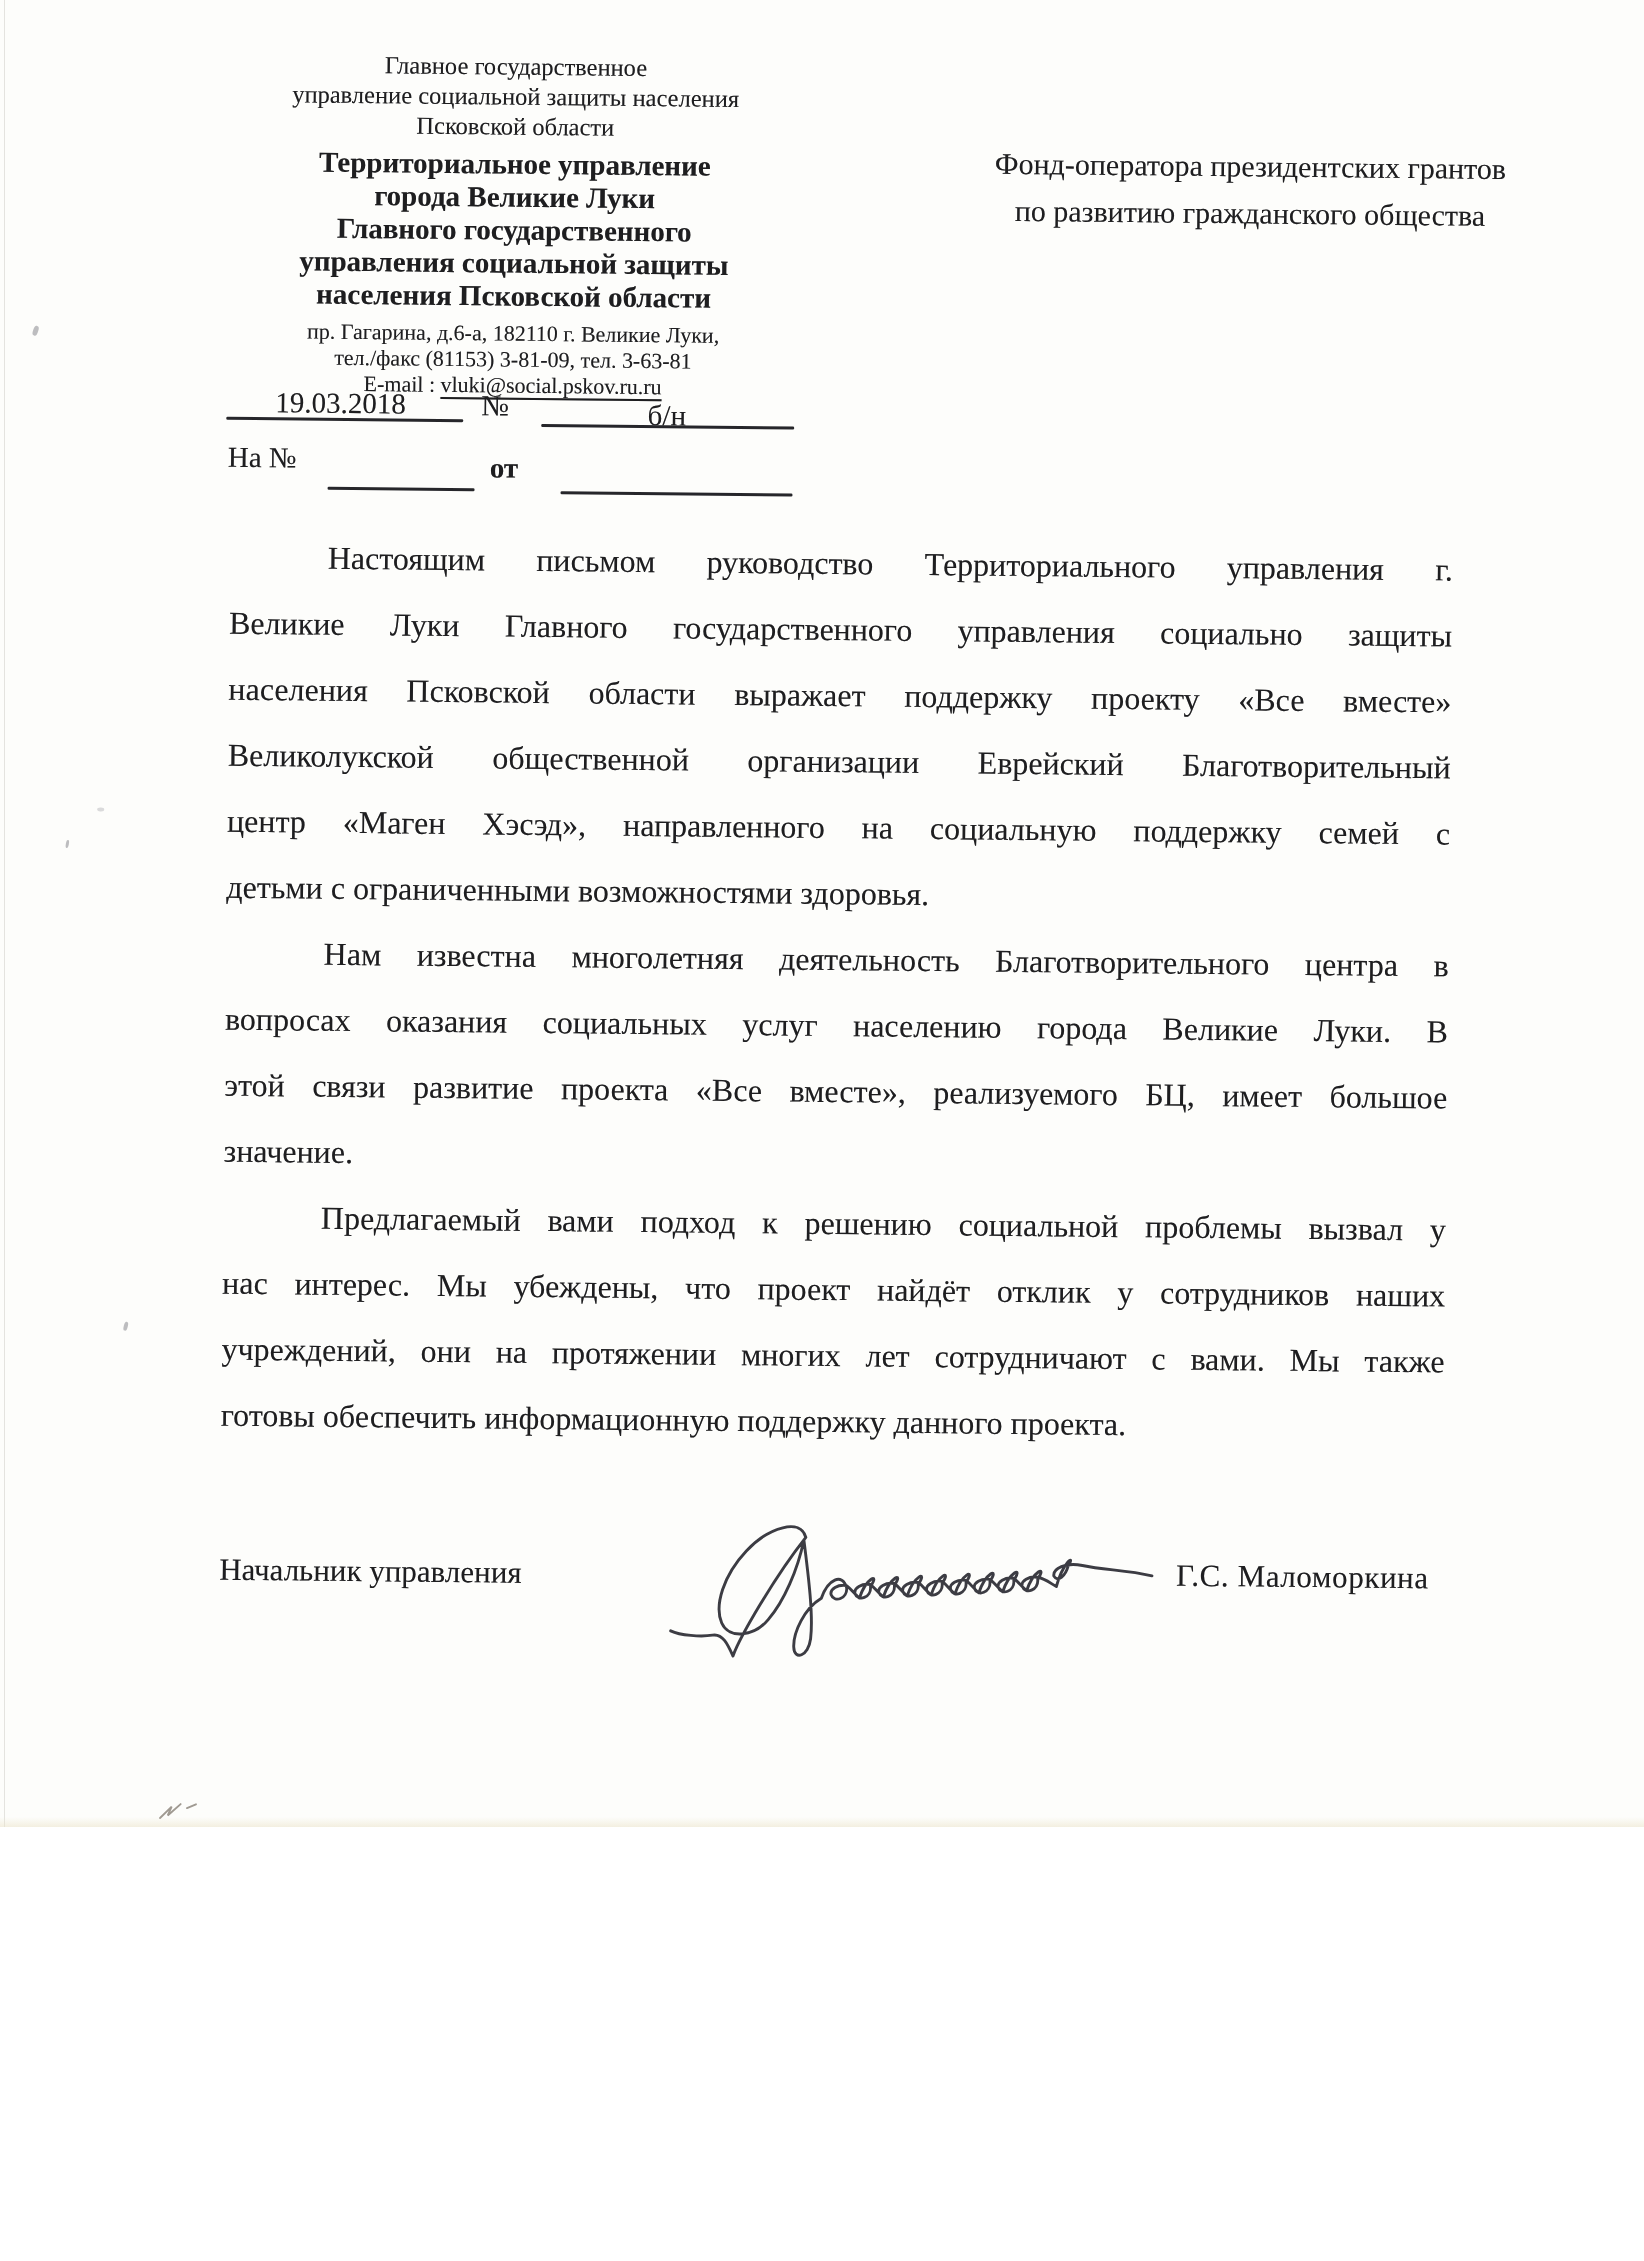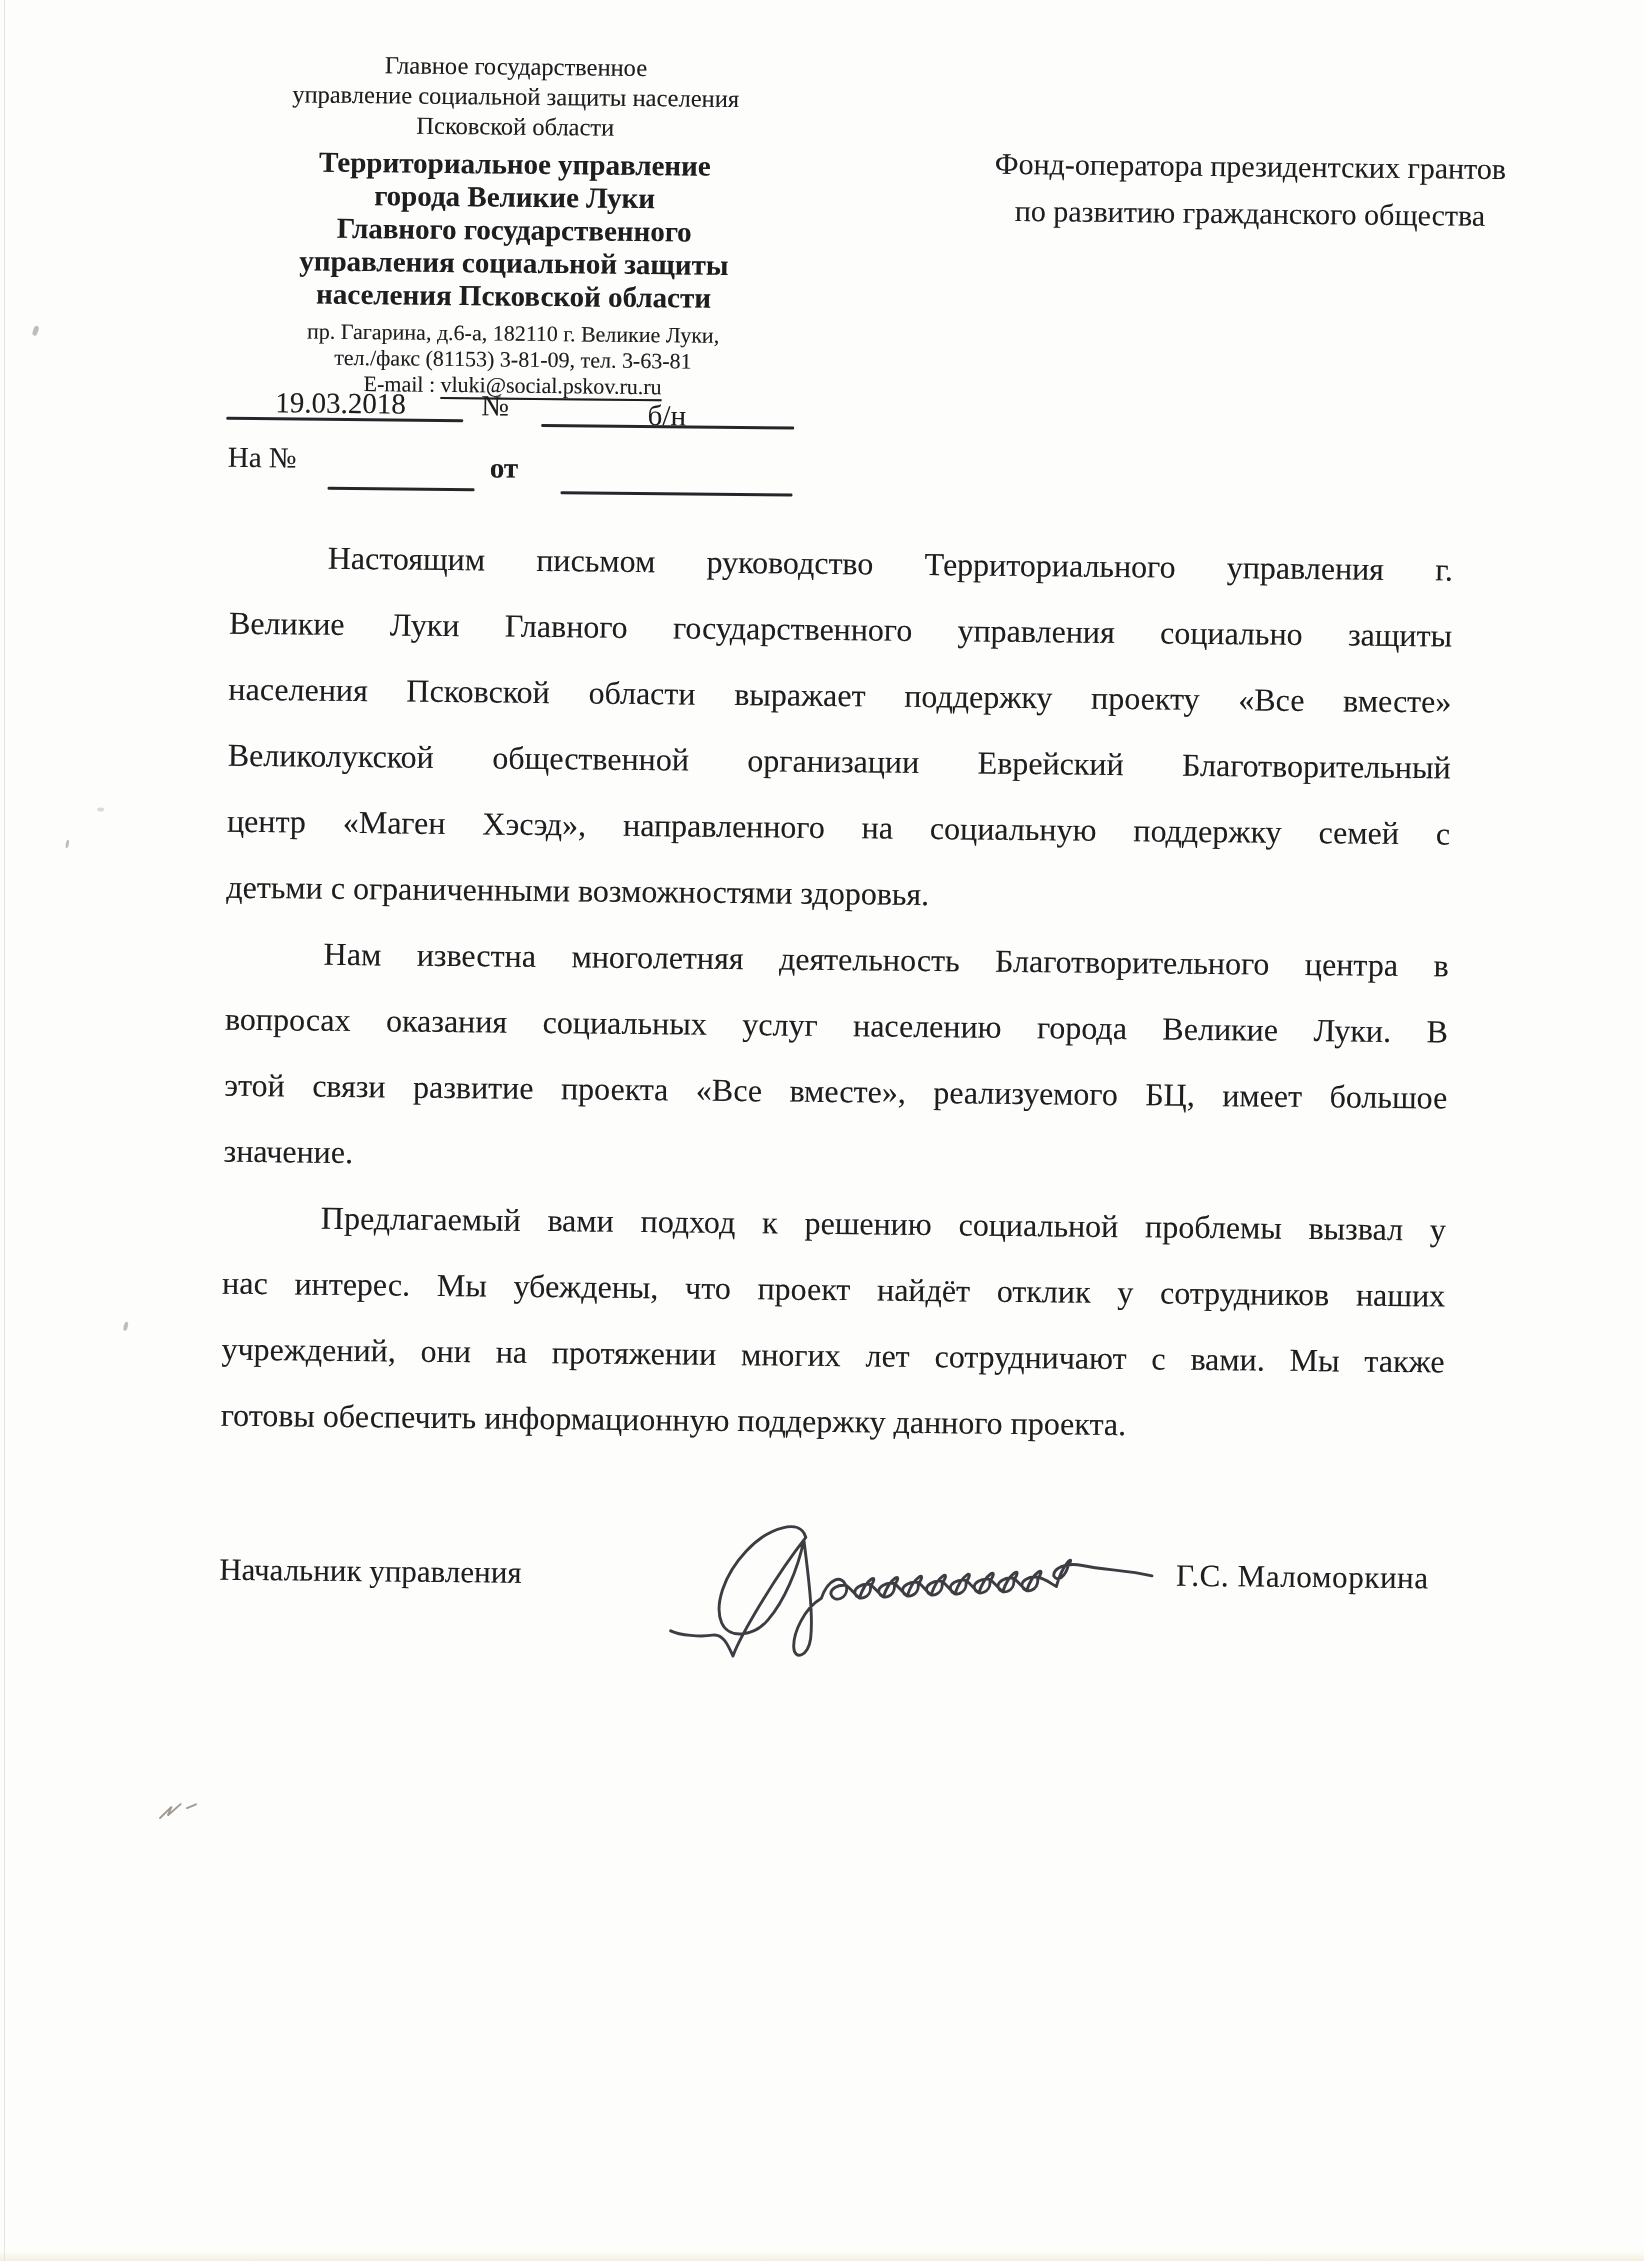--- a/index.html
+++ b/index.html
@@ -5,21 +5,21 @@
   html, body {
     margin: 0;
     padding: 0;
     width: 1645px;
     height: 2261px;
     background: #ffffff;
   }
   .scan {
     position: relative;
     width: 1645px;
-    height: 2261px;
+    height: 1827px;
     overflow: hidden;
     background: #fdfdfb;
     font-family: "Liberation Serif", serif;
     color: #1e1e20;
   }
   .scan-edge-left {
     position: absolute; left: 3.9px; top: 0; width: 1.3px; height: 100%;
     background: #e4e3df;
   }
   .scan-bottom-tint {

